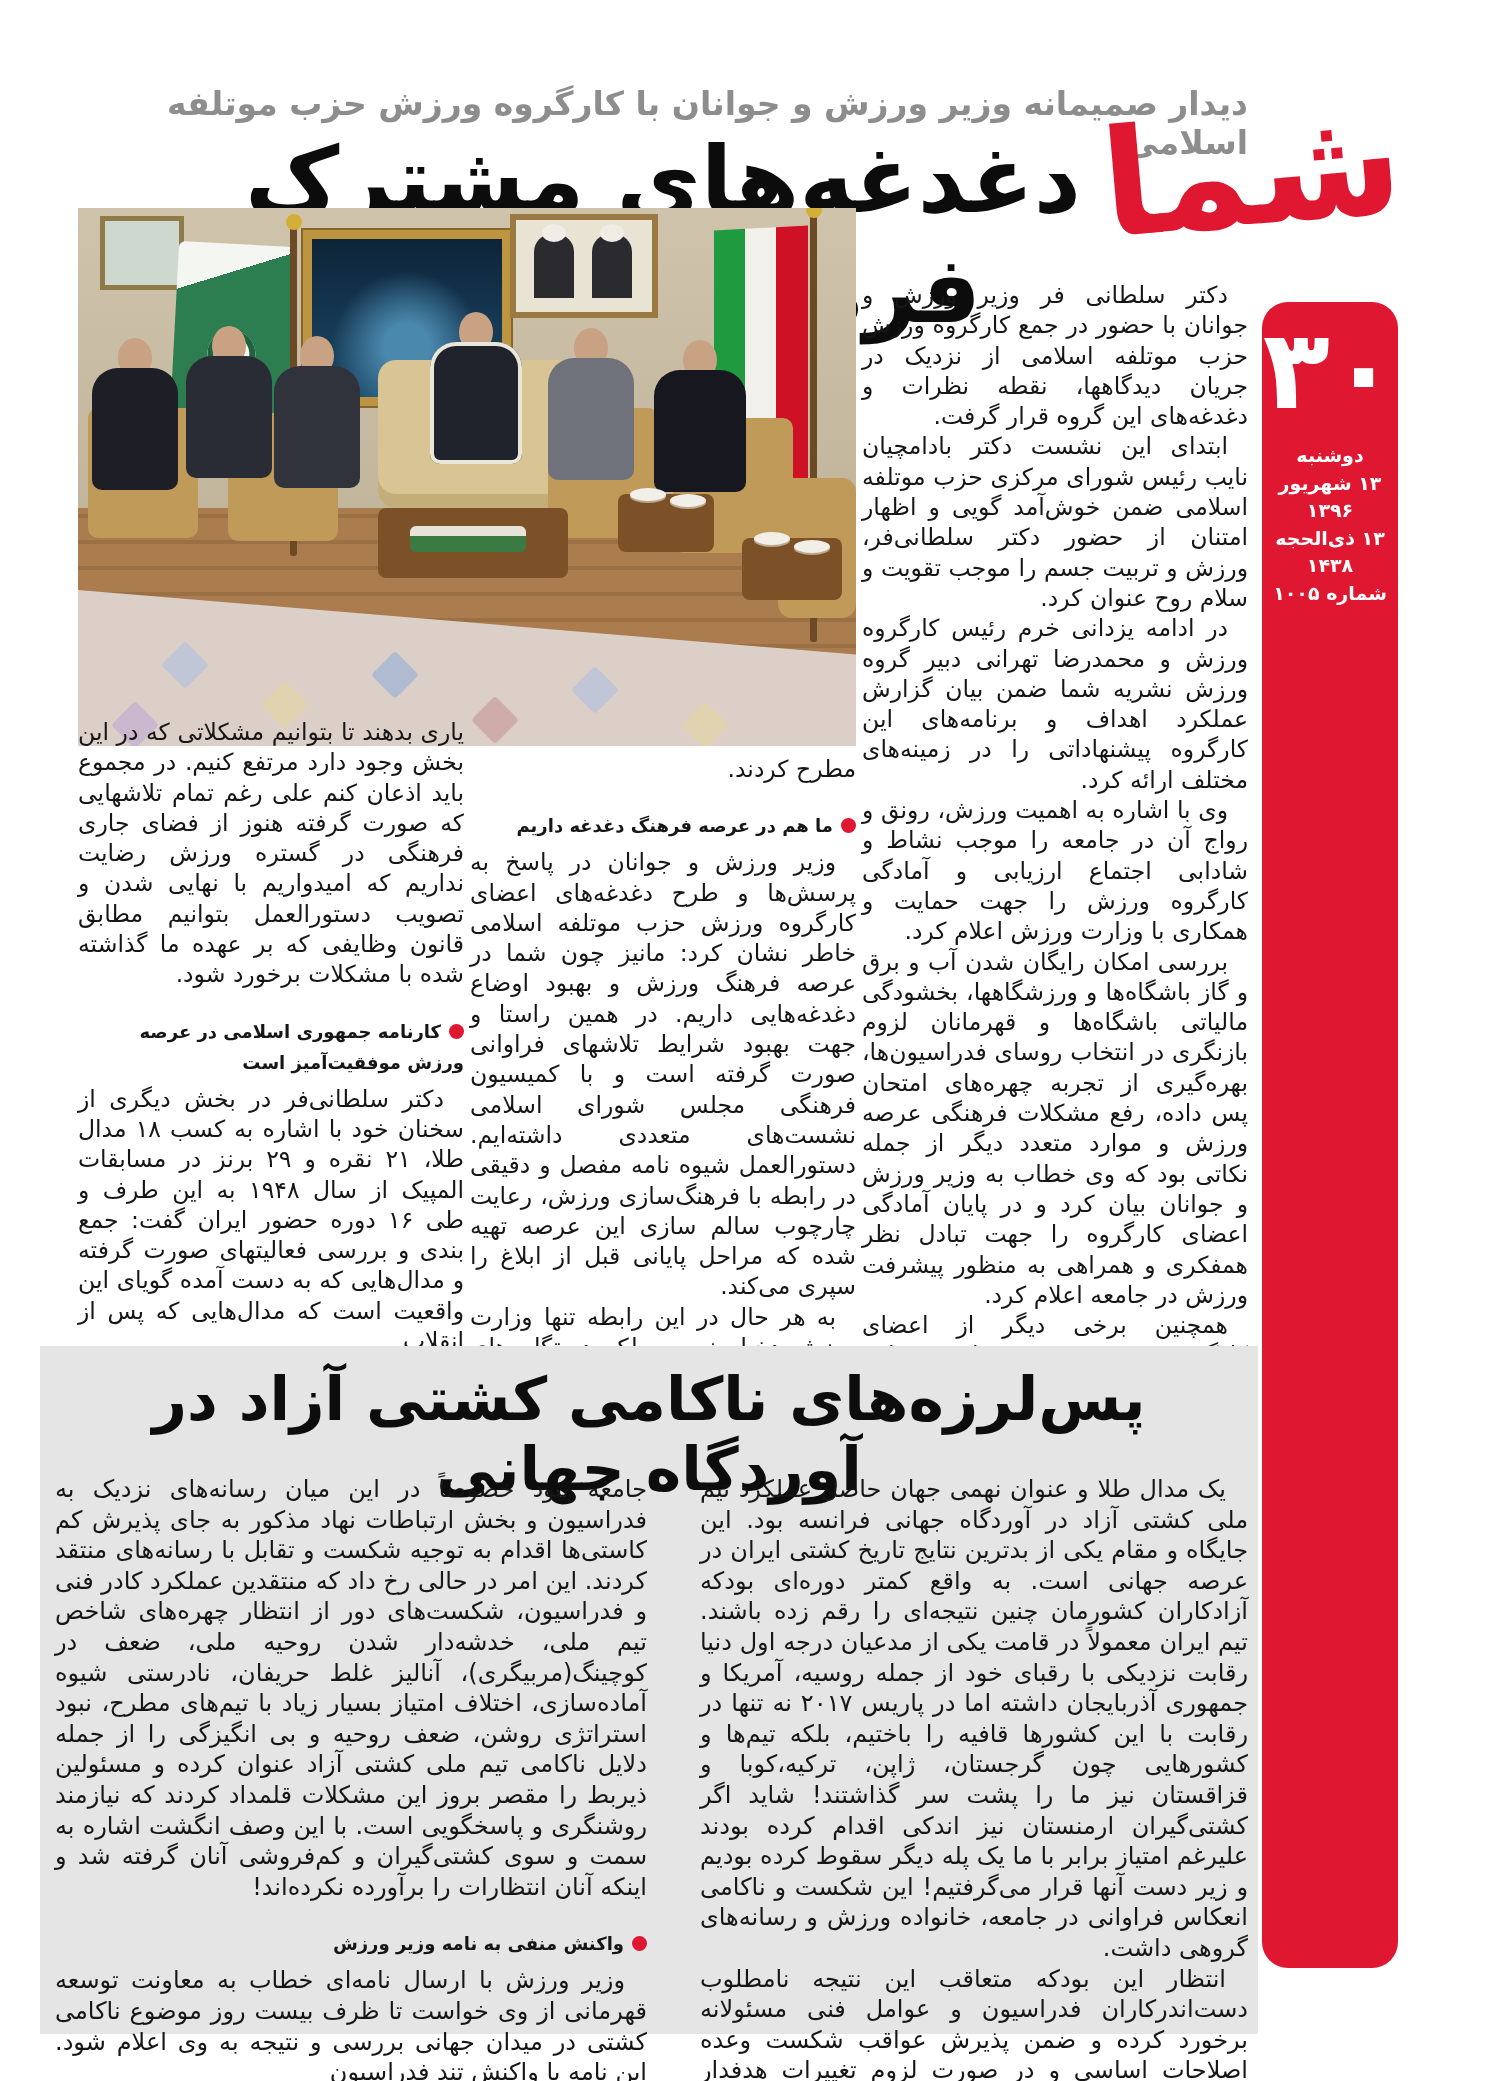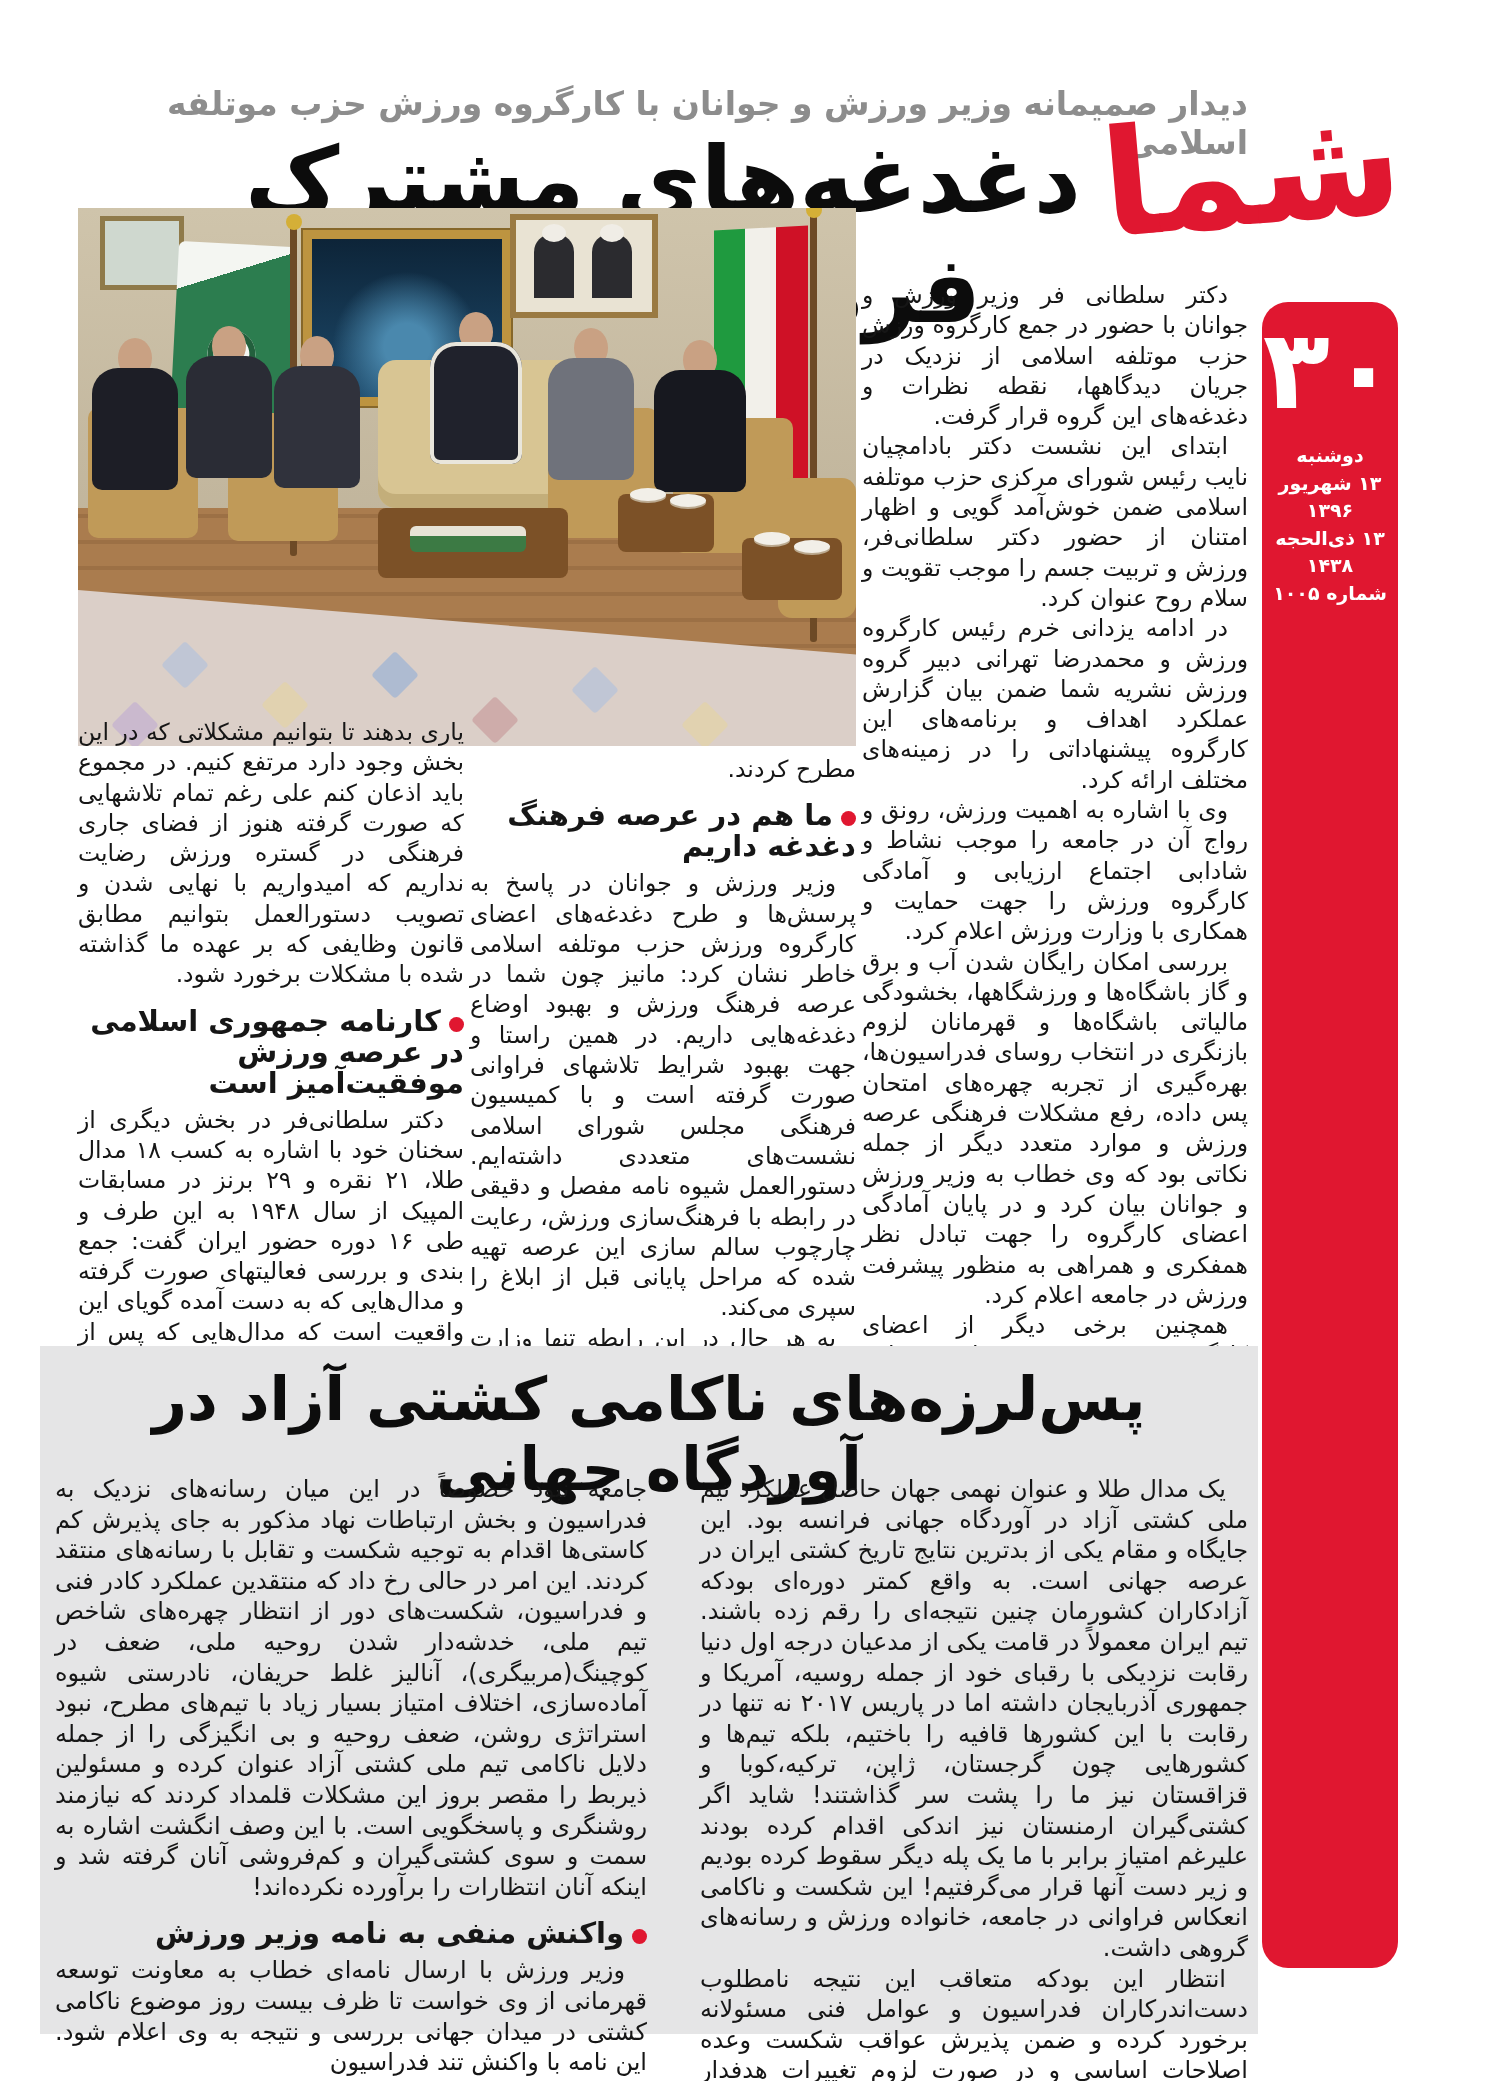--- a/index.html
+++ b/index.html
@@ -50,21 +50,21 @@
   .plate{width:36px;height:13px;border-radius:50%;background:#f2efe8;box-shadow:0 2px 0 #bba98f;}
   .flowerbox{left:332px;top:318px;width:116px;height:26px;border-radius:6px;
              background:linear-gradient(#e7e3d6 40%,#3c7a44 40%);}
 
   
   .col{position:absolute;width:386px;font-size:23.5px;line-height:30.3px;text-align:justify;color:#161616;}
   .col p{margin:0;text-indent:20px;}
   .col-right{left:862px;top:280px;}
   .col-mid{left:470px;top:754px;}
   .col-left{left:78px;top:717px;}
-  .subhead{font-weight:bold;font-size:29px;line-height:31px;text-align:right;margin:16px 0 6px;text-indent:0;}
+  .subhead{font-weight:bold;font-size:18px;line-height:31px;text-align:right;margin:26px 0 6px;text-indent:0;}
   .dot{display:inline-block;width:15px;height:15px;border-radius:50%;background:#e01730;
        margin-left:8px;vertical-align:-1px;}
 
   
   .a2{position:absolute;left:40px;top:1346px;width:1218px;height:688px;background:#e5e5e6;}
   .a2 h2{margin:0;padding-top:18px;text-align:center;font-size:60px;font-weight:800;color:#0d0d0d;}
   .a2col{position:absolute;top:128px;font-size:24px;line-height:30.6px;text-align:justify;color:#161616;}
   .a2col p{margin:0;text-indent:22px;}
   .a2-right{left:660px;width:548px;}
   .a2-left{left:15px;width:592px;}

